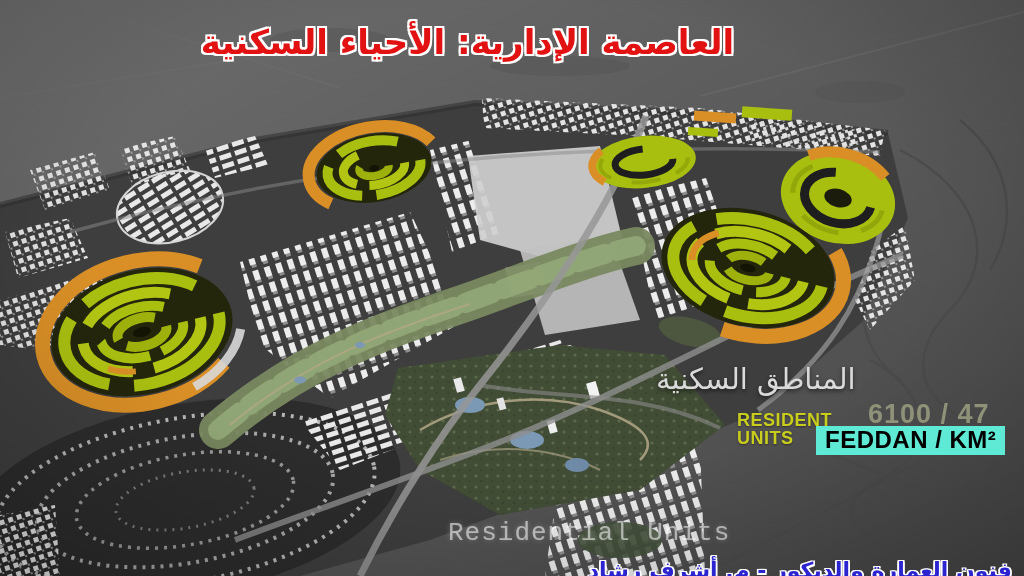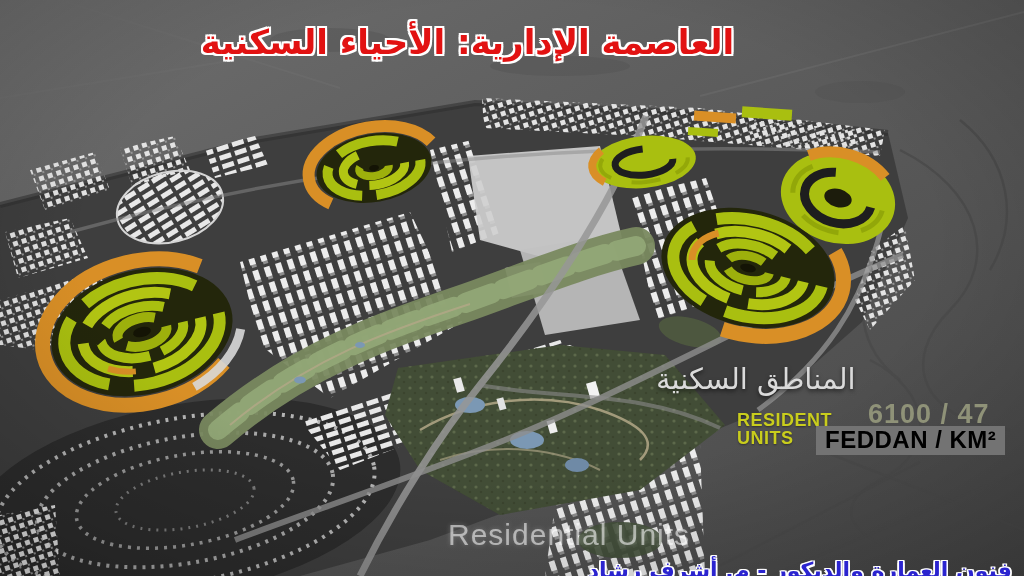--- a/index.html
+++ b/index.html
@@ -33,22 +33,22 @@
     font-size:27px;font-weight:bold;letter-spacing:1px;
   }
   .stat-unit{
     top:426px;left:816px;
     font-family:"Liberation Sans",sans-serif;
     font-size:24px;font-weight:bold;letter-spacing:.5px;
     padding:1px 9px 2px 9px;line-height:26px;
   }
   .watermark{
     top:518px;left:448px;
-    font-family:Liberation Sans, sans-serif;
-    font-size:30px;letter-spacing:1px;color:rgba(255,255,255,.55);
+    font-family:Liberation Mono, monospace;
+    font-size:26px;letter-spacing:1px;color:rgba(255,255,255,.55);
     filter:blur(.4px);
     text-shadow:0 0 5px rgba(255,255,255,.25);
   }
   .credit{
     top:528px;right:12px;direction:rtl;
     font-size:22px;font-weight:bold;
     text-shadow:-1.5px -1.5px 0 #fff,1.5px -1.5px 0 #fff,-1.5px 1.5px 0 #fff,
                  1.5px 1.5px 0 #fff,0 -1.5px 0 #fff,0 1.5px 0 #fff,
                  -1.5px 0 0 #fff,1.5px 0 0 #fff;
     margin-top:30px;
@@ -242,18 +242,18 @@
 
   <div class="txt region-label" style="color: rgb(218, 218, 218);">المناطق السكنية</div>
 
   <div class="txt resident" style="color: rgb(201, 205, 29);">
     <div>RESIDENT</div>
     <div>UNITS</div>
   </div>
 
   <div class="txt stat-value" style="color: rgb(143, 146, 120);">6100 / 47</div>
 
-  <div class="txt stat-unit" style="background-color: #737373;">FEDDAN / KM²</div>
+  <div class="txt stat-unit" style="background-color: #5eead4;">FEDDAN / KM²</div>
 
   <div class="txt watermark">Residential Units</div>
 
   <div class="txt credit" style="color: rgb(43, 36, 207);">فنون العمارة والديكور - م. أشرف رشاد</div>
 </div>
 
 </body></html>

